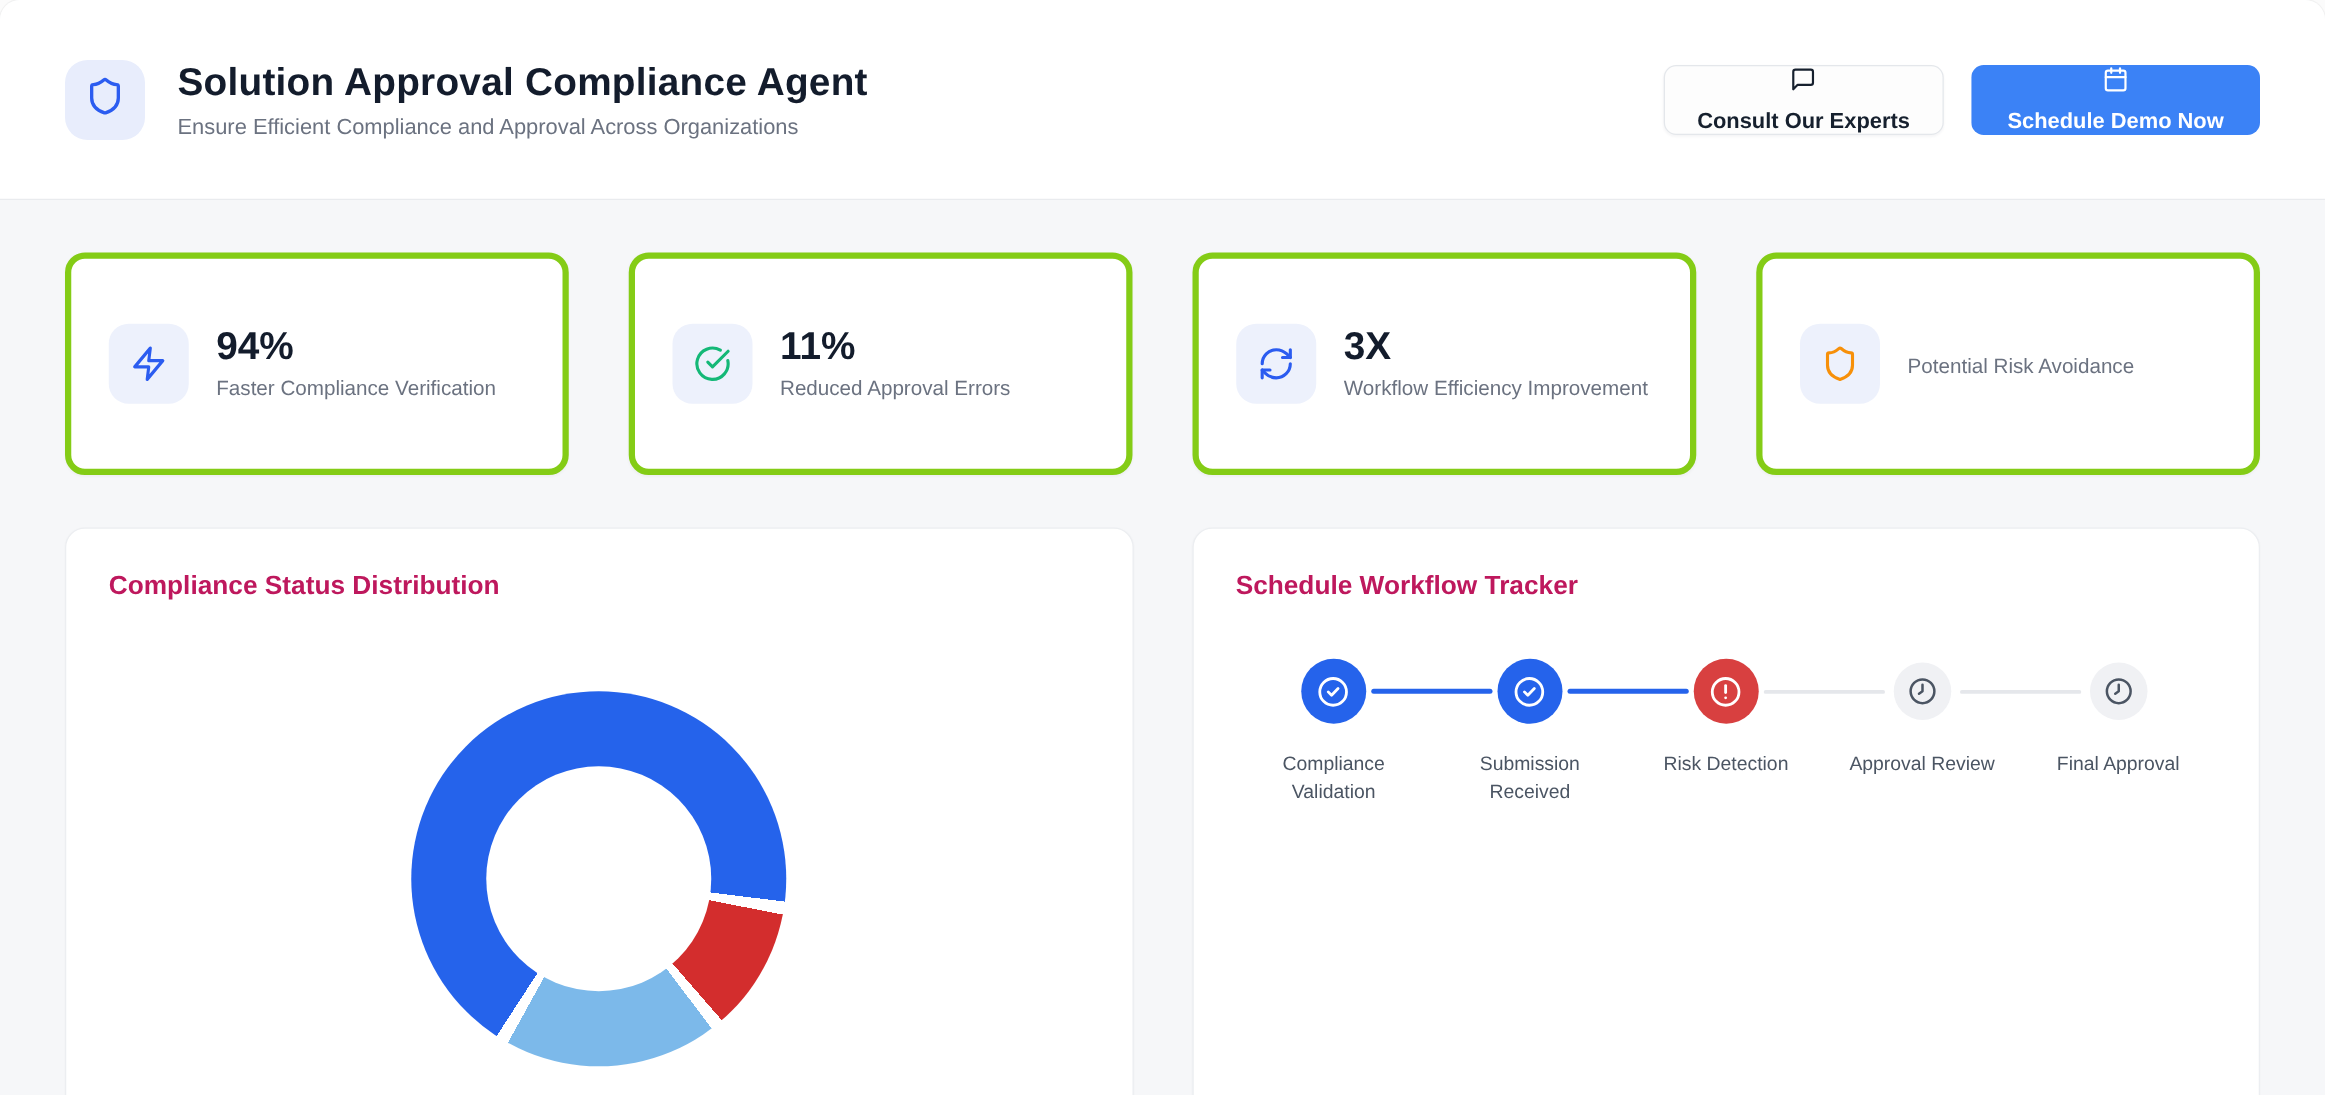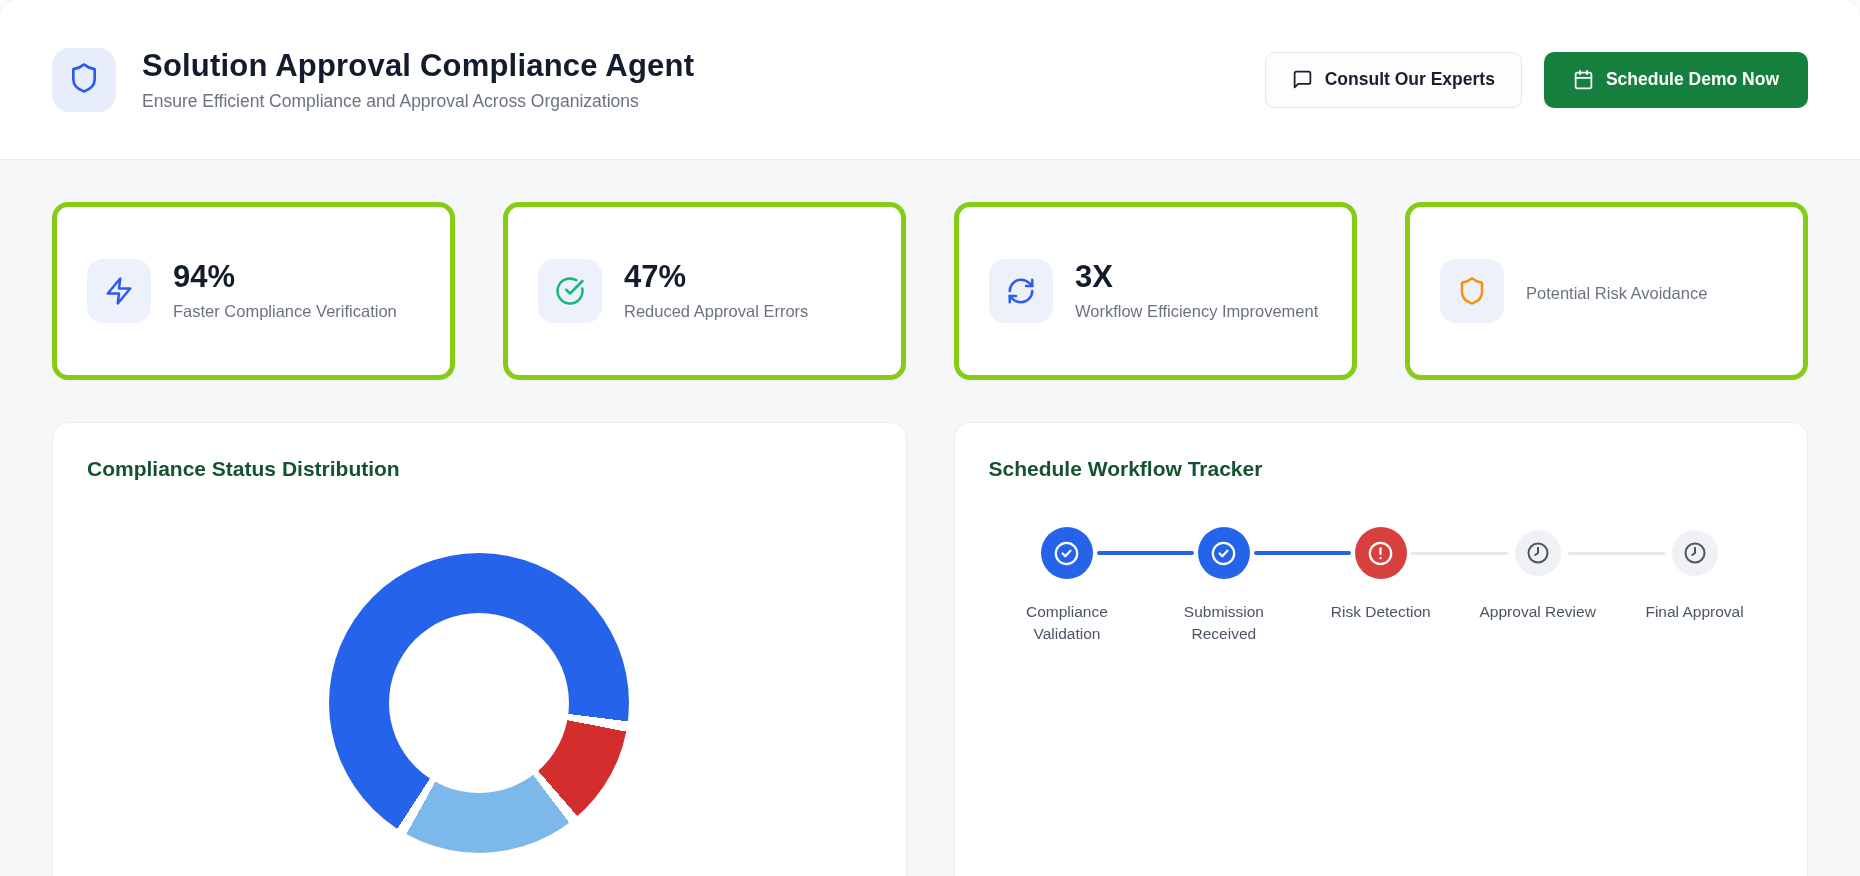--- a/index.html
+++ b/index.html
@@ -20,48 +20,48 @@
     width:64px; height:64px; border-radius:18px; background:#e8edfc;
     display:flex; align-items:center; justify-content:center; color:#2b5cf0;
     flex:0 0 auto;
   }
   .title-block h1{ font-size:31px; font-weight:700; color:#131c2c; letter-spacing:.2px; }
   .title-block p{ font-size:17.5px; color:#6b7280; margin-top:7px; }
   .header-right{ display:flex; align-items:center; gap:22px; }
   .btn{
     display:flex; align-items:center; gap:12px; height:56px;
     border-radius:10px; font-size:17.5px; font-weight:600; cursor:pointer;
-    border:1px solid transparent; font-family:inherit;
+    border:1px solid transparent; font-family:inherit;flex-direction:column;
   }
   .btn-secondary{
     background:#fdfdfd; border-color:#e4e7eb; color:#16202e; padding:0 26px;
     box-shadow:0 1px 2px rgba(16,24,40,.04);
   }
-  .btn-primary{ background:#15803d; color:#ffffff; padding:0 28px; }
+  .btn-primary{ background:#3b82f6; color:#ffffff; padding:0 28px; }
   
   .main{ padding:42px 52px 0 52px; }
   .stats-grid{ display:grid; grid-template-columns:repeat(4,1fr); gap:48px; }
   .stat-card{
     background:#ffffff; border:5px solid #84cc16; border-radius:16px;
     height:178px; display:flex; align-items:center; gap:22px; padding:0 30px;
     box-shadow:0 1px 2px rgba(16,24,40,.03);
   }
   .stat-icon{
     width:64px; height:64px; border-radius:16px; background:#edf1fc;
     display:flex; align-items:center; justify-content:center; flex:0 0 auto;
   }
   .stat-value{ font-size:31px; font-weight:700; color:#131c2c; }
   .stat-label{ font-size:16.5px; color:#6b7280; line-height:1.35; margin-top:5px; max-width:270px;text-align:center; }
   
   .panels{ display:grid; grid-template-columns:1fr 1fr; gap:47px; margin-top:42px; }
   .panel{
     background:#ffffff; border:1px solid #eceef1; border-radius:16px;
     padding:34px; height:560px; box-shadow:0 1px 2px rgba(16,24,40,.03);
   }
-  .panel-title{ font-size:21px; font-weight:700; color:#14532d; }
+  .panel-title{ font-size:21px; font-weight:700; color:#be185d; }
   
   .donut-wrap{ display:flex; justify-content:center; }
   .donut{
     width:300px; height:300px; border-radius:50%; margin-top:72px; position:relative;
   }
   .donut::after{
     content:""; position:absolute; inset:60px; border-radius:50%; background:#ffffff;
   }
   
   .stepper{ display:flex; margin-top:46px; }
@@ -140,21 +140,21 @@
   </div>
 
   <div class="stat-card">
     <div class="stat-icon" style="color: rgb(20, 184, 119);">
             <svg width="30" height="30" viewBox="0 0 24 24" fill="none" stroke="currentColor" stroke-width="2" stroke-linecap="round" stroke-linejoin="round">
               <path d="M21.8 10A10 10 0 1 1 17 3.34"></path>
               <path d="m9 11 3 3L22 4"></path>
             </svg>
           </div>
     <div>
-      <div class="stat-value">47%</div>
+      <div class="stat-value">11%</div>
       <div class="stat-label">Reduced Approval Errors</div>
     </div>
   </div>
 
   <div class="stat-card">
     <div class="stat-icon" style="color: rgb(43, 92, 240);">
             <svg width="30" height="30" viewBox="0 0 24 24" fill="none" stroke="currentColor" stroke-width="2" stroke-linecap="round" stroke-linejoin="round">
               <path d="M3 12a9 9 0 0 1 9-9 9.75 9.75 0 0 1 6.74 2.74L21 8"></path>
               <path d="M21 3v5h-5"></path>
               <path d="M21 12a9 9 0 0 1-9 9 9.75 9.75 0 0 1-6.74-2.74L3 16"></path>

